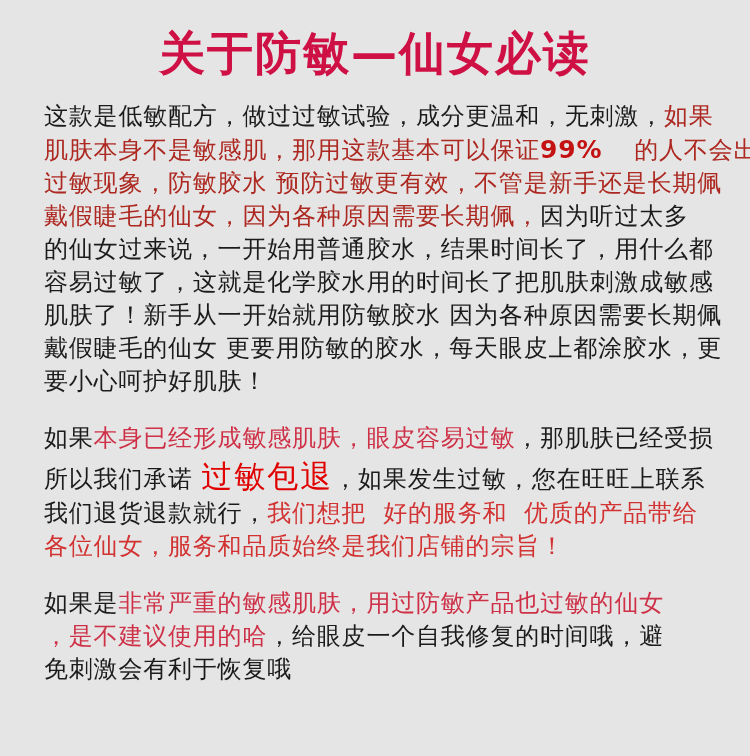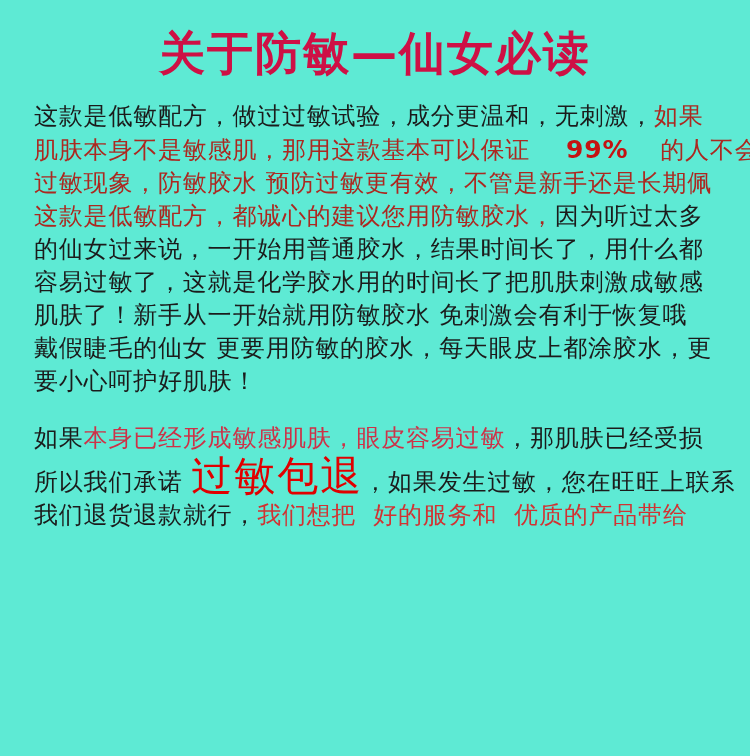--- a/index.html
+++ b/index.html
@@ -9,77 +9,83 @@
   }
   body {
     width: 750px;
     height: 756px;
     overflow: hidden;
     font-family: "DejaVu Sans", sans-serif;
   }
   .page {
     width: 750px;
     height: 756px;
-    background: #5eead4;
+    background: #e5e5e5;
     box-sizing: border-box;
   }
   .page-title {
     margin: 0;
     padding-top: 22px;
     height: 72px;
     line-height: 62px;
     text-align: center;
     font-size: 46px;
     font-weight: bold;
     letter-spacing: 2px;
     white-space: pre;
   }
   .content {
     padding: 6px 0 0 0;
   }
   .paragraph {
     margin: 0 0 24px 0;
-    padding: 0 38px 0 34px;
+    padding: 0 38px 0 44px;
   }
   .line {
     font-size: 24px;
     line-height: 33px;
     letter-spacing: 0.8px;
     white-space: pre;
     font-weight: 500;
   }
   .run {
     vertical-align: baseline;
   }
   .run-red_bold {
     font-weight: bold;
     font-size: 25px;
   }
   .run-big {
-    font-size: 41px;
+    font-size: 31px;
     line-height: 42px;
     letter-spacing: 2px;
   }
 </style>
 </head>
 <body>
 
 <div class="page">
   <h1 class="page-title" style="color: rgb(206, 16, 69);">关于防敏—仙女必读</h1>
   <div class="content">
       <div class="paragraph">
         <div class="line"><span class="run run-black" style="color: rgb(27, 27, 27);">这款是低敏配方，做过过敏试验，成分更温和，无刺激，</span><span class="run run-red" style="color: rgb(172, 40, 32);">如果</span></div>
-        <div class="line"><span class="run run-red" style="color: rgb(172, 40, 32);">肌肤本身不是敏感肌，那用这款基本可以保证</span><span class="run run-red_bold" style="color: rgb(196, 18, 18); margin-left: 36px;">99%</span><span class="run run-red" style="color: rgb(172, 40, 32); margin-left: 32px;">的人不会出现</span></div>
+        <div class="line"><span class="run run-red" style="color: rgb(172, 40, 32);">肌肤本身不是敏感肌，那用这款基本可以保证</span><span class="run run-red_bold" style="color: rgb(196, 18, 18);">99%</span><span class="run run-red" style="color: rgb(172, 40, 32); margin-left: 32px;">的人不会出现</span></div>
         <div class="line"><span class="run run-red" style="color: rgb(172, 40, 32);">过敏现象，防敏胶水 预防过敏更有效，不管是新手还是长期佩</span></div>
-        <div class="line"><span class="run run-red" style="color: rgb(172, 40, 32);">这款是低敏配方，都诚心的建议您用防敏胶水，</span><span class="run run-black" style="color: rgb(27, 27, 27);">因为听过太多</span></div>
+        <div class="line"><span class="run run-red" style="color: rgb(172, 40, 32);">戴假睫毛的仙女，因为各种原因需要长期佩，</span><span class="run run-black" style="color: rgb(27, 27, 27);">因为听过太多</span></div>
         <div class="line"><span class="run run-black" style="color: rgb(27, 27, 27);">的仙女过来说，一开始用普通胶水，结果时间长了，用什么都</span></div>
         <div class="line"><span class="run run-black" style="color: rgb(27, 27, 27);">容易过敏了，这就是化学胶水用的时间长了把肌肤刺激成敏感</span></div>
-        <div class="line"><span class="run run-black" style="color: rgb(27, 27, 27);">肌肤了！新手从一开始就用防敏胶水 免刺激会有利于恢复哦</span></div>
+        <div class="line"><span class="run run-black" style="color: rgb(27, 27, 27);">肌肤了！新手从一开始就用防敏胶水 因为各种原因需要长期佩</span></div>
         <div class="line"><span class="run run-black" style="color: rgb(27, 27, 27);">戴假睫毛的仙女 更要用防敏的胶水，每天眼皮上都涂胶水，更</span></div>
         <div class="line"><span class="run run-black" style="color: rgb(27, 27, 27); margin-top: 40px;">要小心呵护好肌肤！</span></div>
       </div>
       <div class="paragraph">
         <div class="line"><span class="run run-black" style="color: rgb(27, 27, 27);">如果</span><span class="run run-crimson" style="color: rgb(206, 49, 71);">本身已经形成敏感肌肤，眼皮容易过敏</span><span class="run run-black" style="color: rgb(27, 27, 27);">，那肌肤已经受损</span></div>
         <div class="line"><span class="run run-black" style="color: rgb(27, 27, 27);">所以我们承诺 </span><span class="run run-big" style="color: rgb(225, 0, 0);">过敏包退</span><span class="run run-black" style="color: rgb(27, 27, 27);">，如果发生过敏，您在旺旺上联系</span></div>
         <div class="line"><span class="run run-black" style="color: rgb(27, 27, 27);">我们退货退款就行，</span><span class="run run-bright" style="color: rgb(210, 50, 50);">我们想把  好的服务和  优质的产品带给</span></div>
+        <div class="line"><span class="run run-bright" style="color: rgb(210, 50, 50);">各位仙女，服务和品质始终是我们店铺的宗旨！</span></div>
+      </div>
+      <div class="paragraph">
+        <div class="line"><span class="run run-black" style="color: rgb(27, 27, 27);">如果是</span><span class="run run-crimson" style="color: rgb(206, 49, 71);">非常严重的敏感肌肤，用过防敏产品也过敏的仙女</span></div>
+        <div class="line"><span class="run run-crimson" style="color: rgb(206, 49, 71);">，是不建议使用的哈</span><span class="run run-black" style="color: rgb(27, 27, 27);">，给眼皮一个自我修复的时间哦，避</span></div>
+        <div class="line"><span class="run run-black" style="color: rgb(27, 27, 27);">免刺激会有利于恢复哦</span></div>
       </div>
     </div>
 </div>
 
 </body></html>

